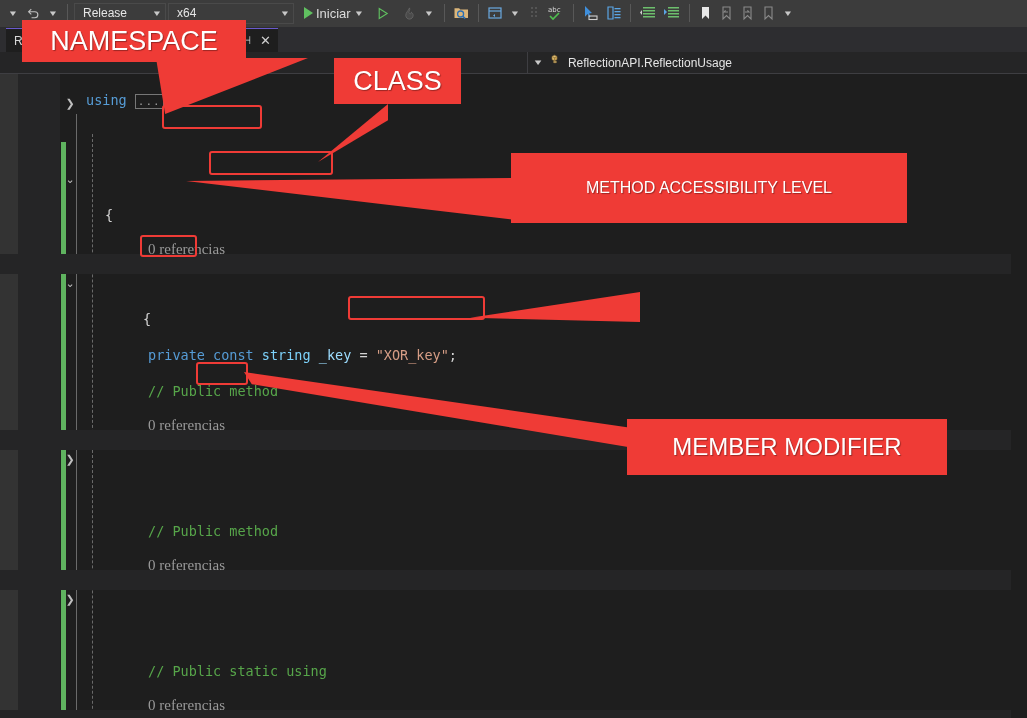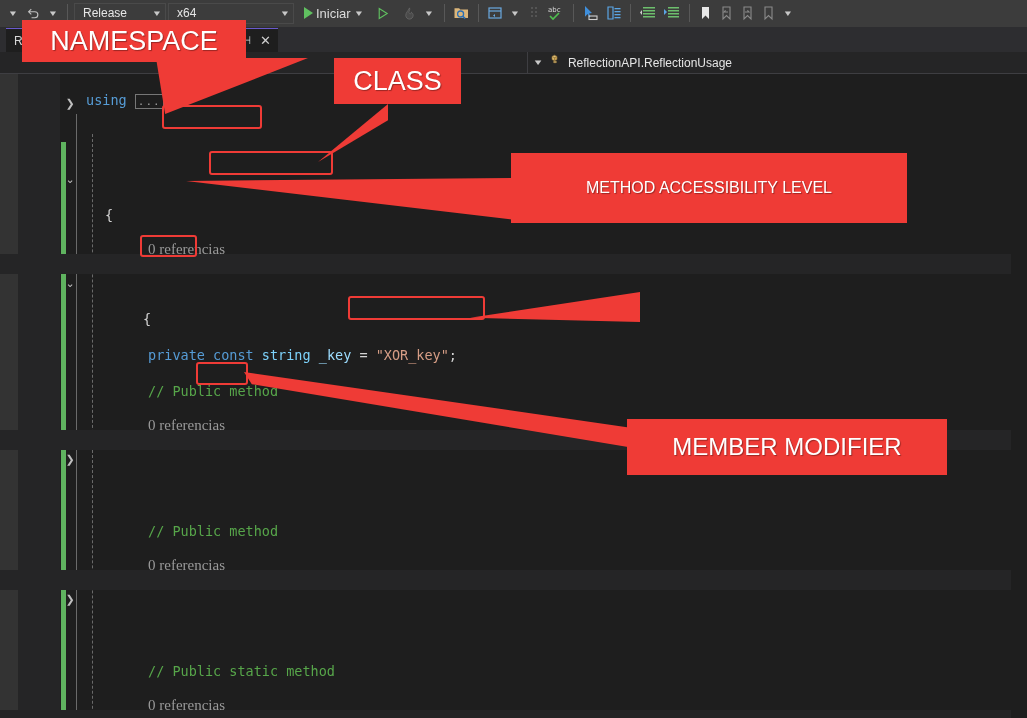--- a/index.html
+++ b/index.html
@@ -366,21 +366,21 @@
       <div class="ln cl" style="top:234px">
         <span class="txt" style="left:148px">0 referencias</span>
       </div>
 
       <div class="ln alt" style="top:248px;height:20px;line-height:20px">
         <span class="fold" style="left:62px">❯</span>
       </div>
       <div class="ln" style="top:268px"></div>
 
       <div class="ln" style="top:286px">
-        <span class="txt cmt" style="left:148px">// Public static method</span>
+        <span class="txt cmt" style="left:148px">// Public static using</span>
       </div>
 
       <div class="ln cl" style="top:304px">
         <span class="txt" style="left:148px">0 referencias</span>
       </div>
 
       <div class="ln alt" style="top:318px;height:20px;line-height:20px">
         
         <span class="txt" style="left:143px"><span class="kw">public</span><span class="pun"> </span><span class="kw">static</span><span class="pun"> </span><span class="typ">string</span><span class="pun"> </span><span class="mth">staticEncryptText</span><span class="pun">(</span><span class="id">string plaintext</span><span class="pun">)</span><span class="ellip">...</span></span>
       </div>

